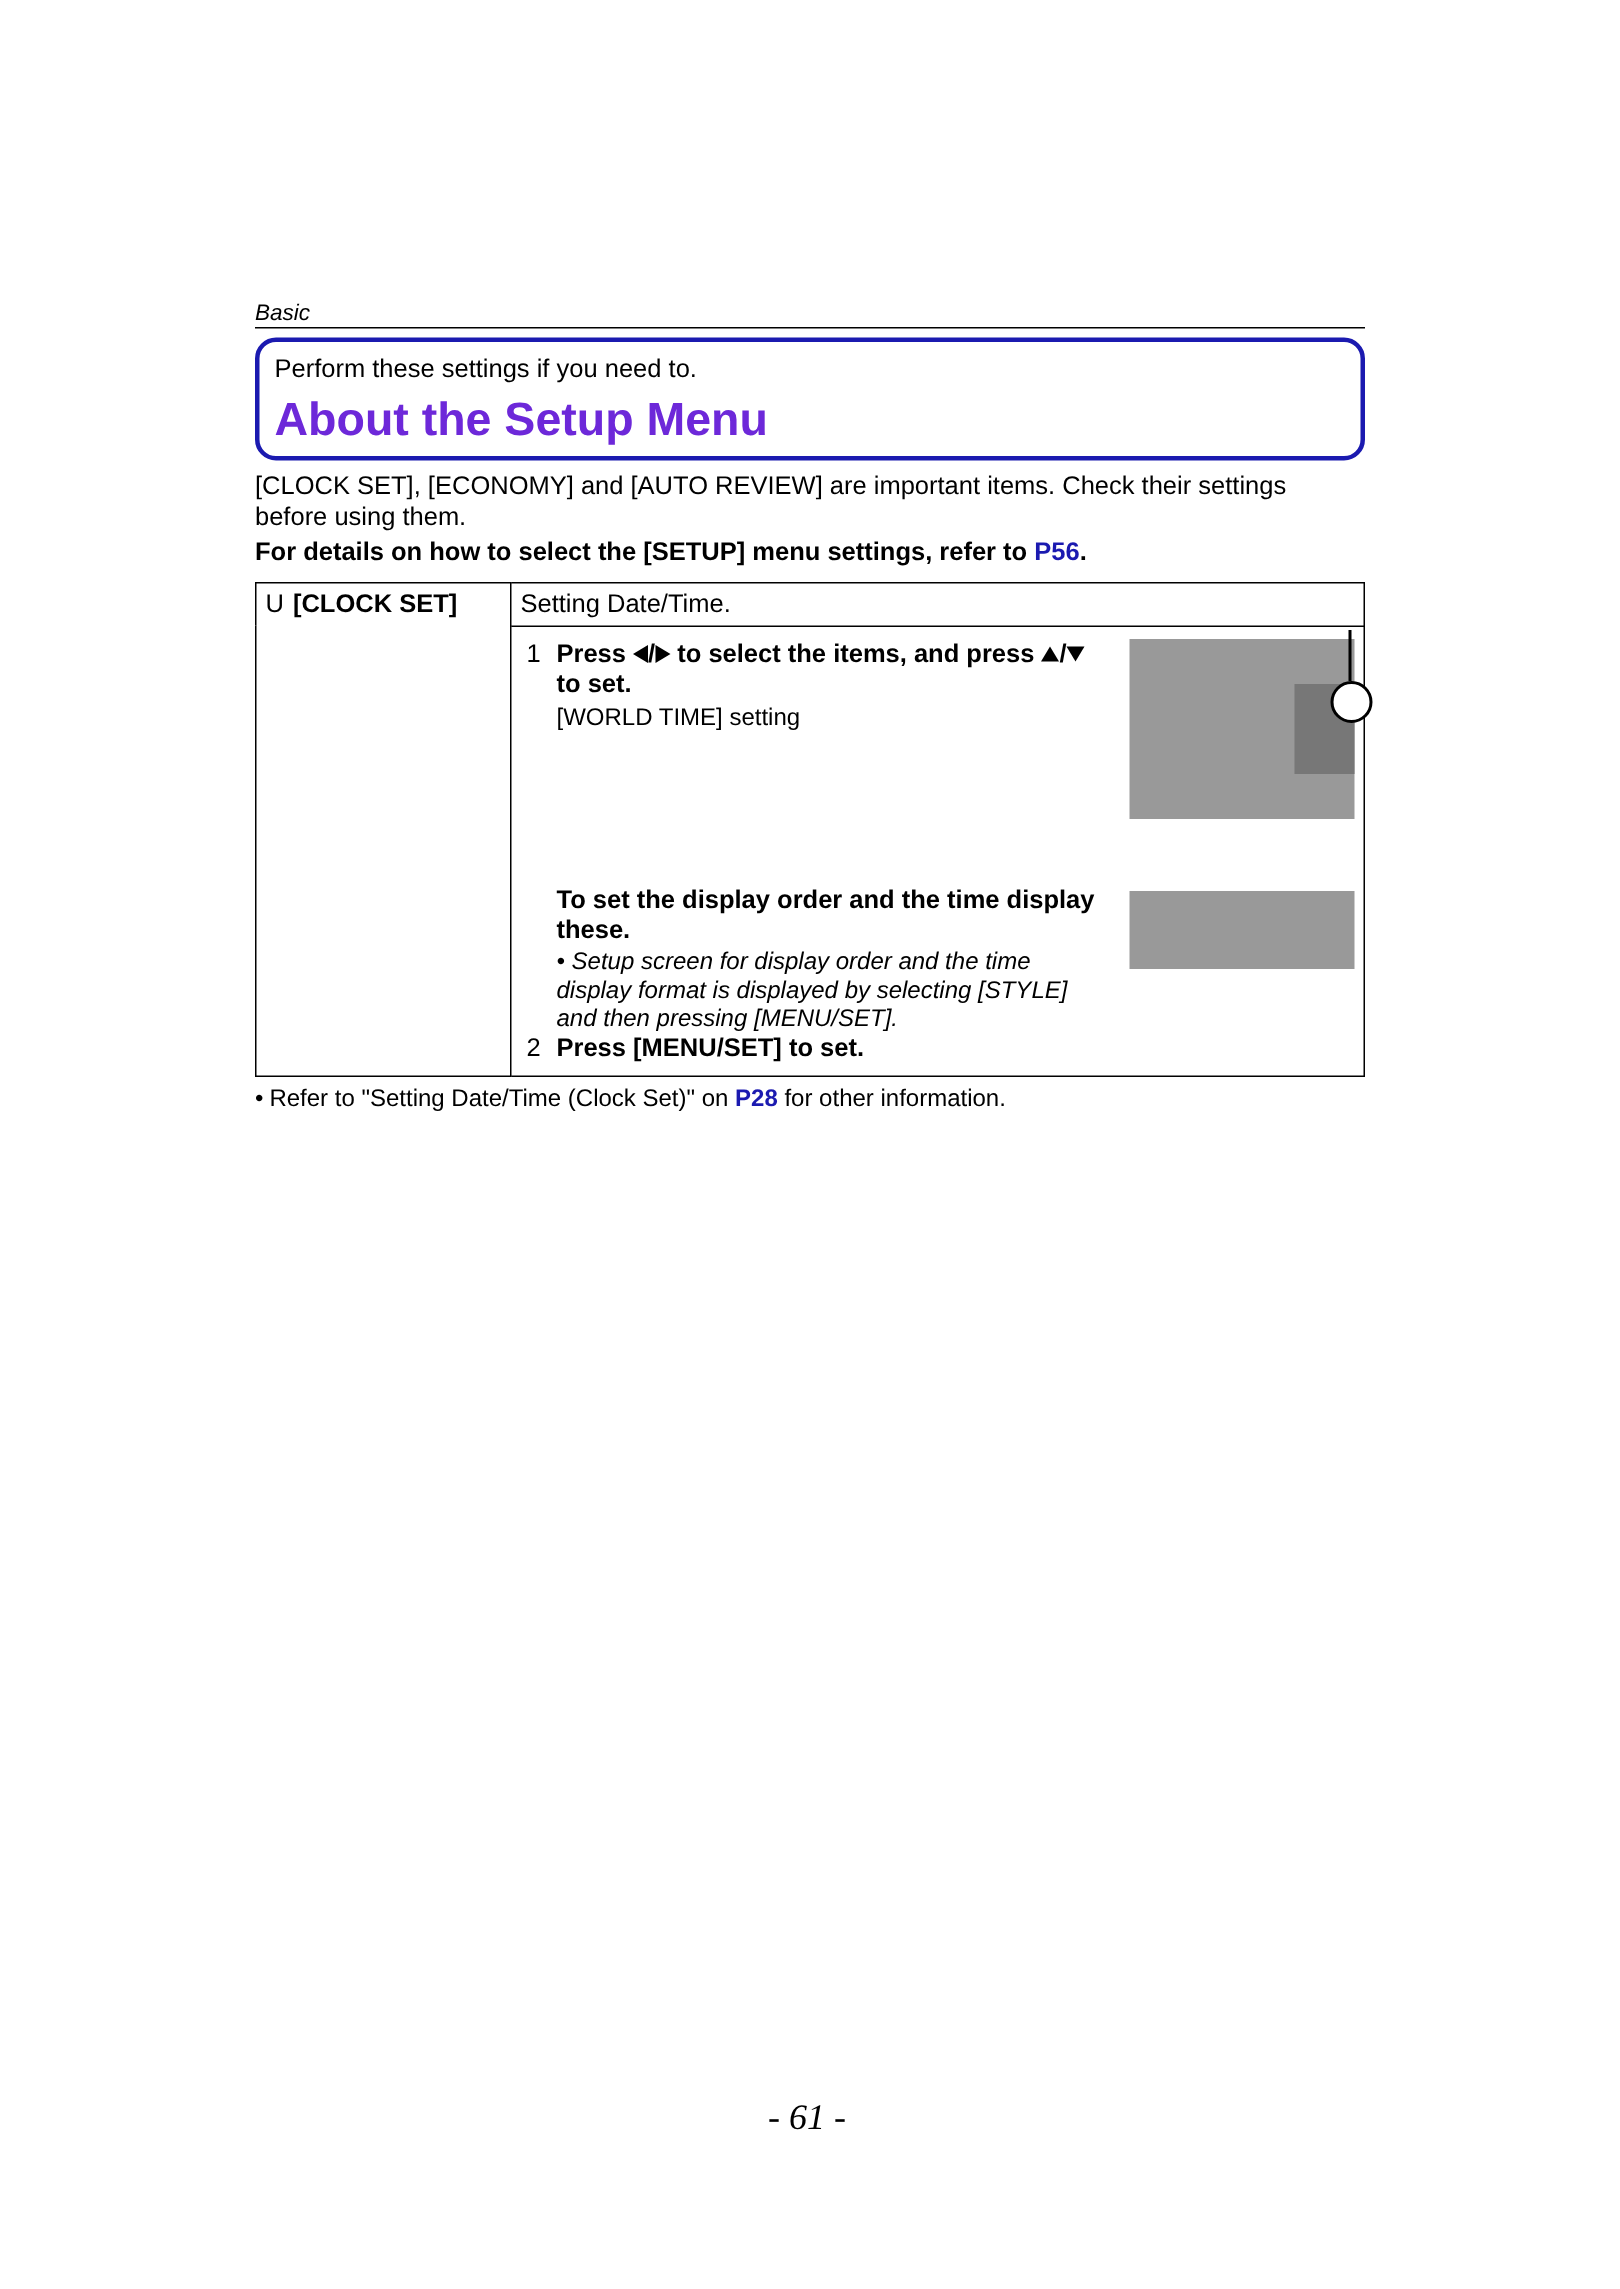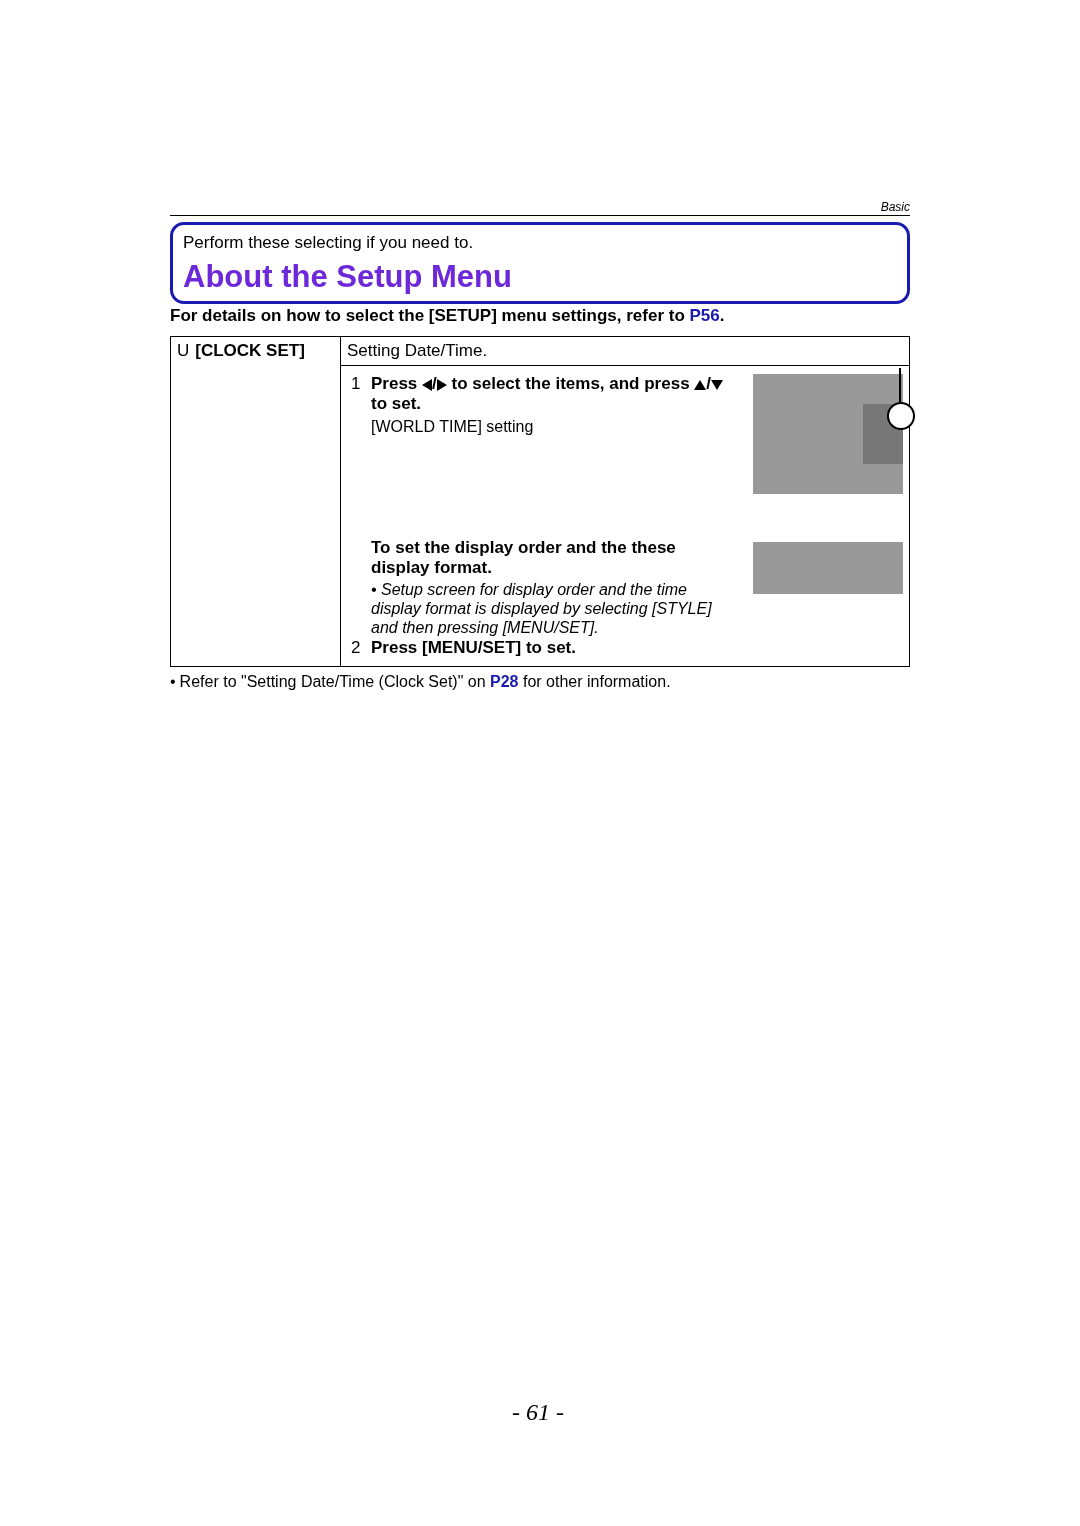--- a/index.html
+++ b/index.html
@@ -9,23 +9,23 @@
     font-family: Arial, Helvetica, sans-serif;
     color: #000;
     width: 1080px;
     height: 1526px;
     position: relative;
   }
   .page {
     padding: 200px 170px 0 170px;
   }
   .section-header {
-    text-align: right;
+    text-align: left;
     font-style: italic;
-    font-size: 12px;
+    font-size: 15px;
     border-bottom: 1px solid #000;
     padding-bottom: 1px;
     margin-bottom: 0;
   }
   .rounded-box {
     border: 3px solid #1b1ab0;
     border-radius: 14px;
     margin-top: 6px;
     padding: 6px 10px 4px 10px;
   }
@@ -177,24 +177,25 @@
   .tri-down  { border-left: 6px solid transparent; border-right: 6px solid transparent; border-top: 10px solid #000; }
 </style>
 </head>
 <body>
 
 <div class="page">
 
   <div class="section-header">Basic</div>
 
   <div class="rounded-box">
-    <div class="perform">Perform these selecting if you need to.</div>
+    <div class="perform">Perform these settings if you need to.</div>
     <div class="title">About the Setup Menu</div>
   </div>
 
+  <p class="intro1">[CLOCK SET], [ECONOMY] and [AUTO REVIEW] are important items. Check their settings before using them.</p>
   <p class="intro2">
     <span>For details on how to select the [SETUP] menu settings, refer to </span><span class="link">P56</span><span>.</span>
   </p>
 
   <table class="main">
     <tbody>
         <tr>
       <td class="left" rowspan="2">
         <span class="u">U</span><span>[CLOCK SET]</span>
       </td>
@@ -214,21 +215,21 @@
 
           <div class="step-row">
             <div class="step-num">1</div>
             <div class="step-body step-bold">
               <span>Press </span><span class="tri tri-left"></span>/<span class="tri tri-right"></span><span> to select the items, and press </span><span class="tri tri-up"></span>/<span class="tri tri-down"></span><span> to set.</span>
             </div>
           </div>
 
           <div class="step-sub">[WORLD TIME] setting</div>
 
-          <div class="step-sub2">To set the display order and the these display format.</div>
+          <div class="step-sub2">To set the display order and the time display these.</div>
           <div class="bullet">• <span>Setup screen for display order and the time display format is displayed by selecting [STYLE] and then pressing [MENU/SET].</span></div>
 
           <div class="step-row">
             <div class="step-num">2</div>
             <div class="step-body step-bold">Press [MENU/SET] to set.</div>
           </div>
         </div>
       </td>
     </tr>
   </tbody>

